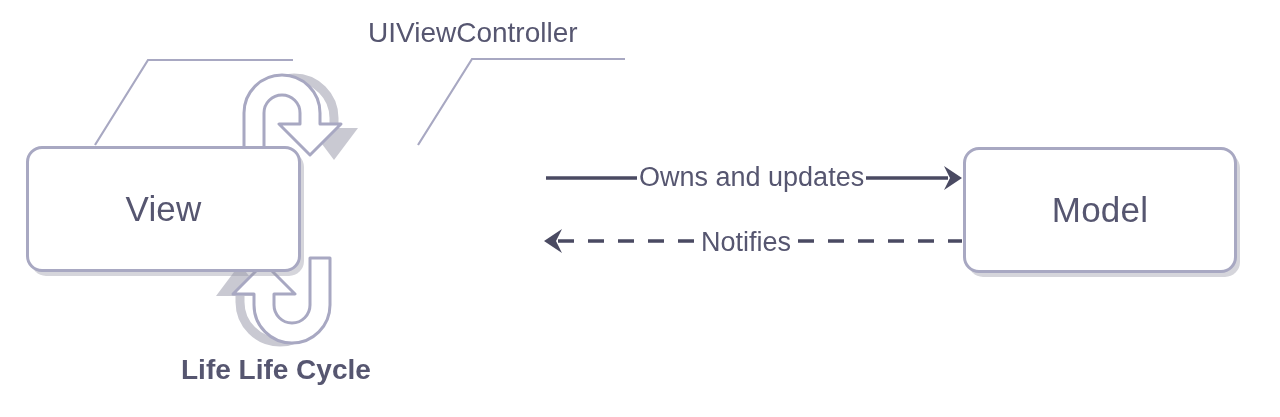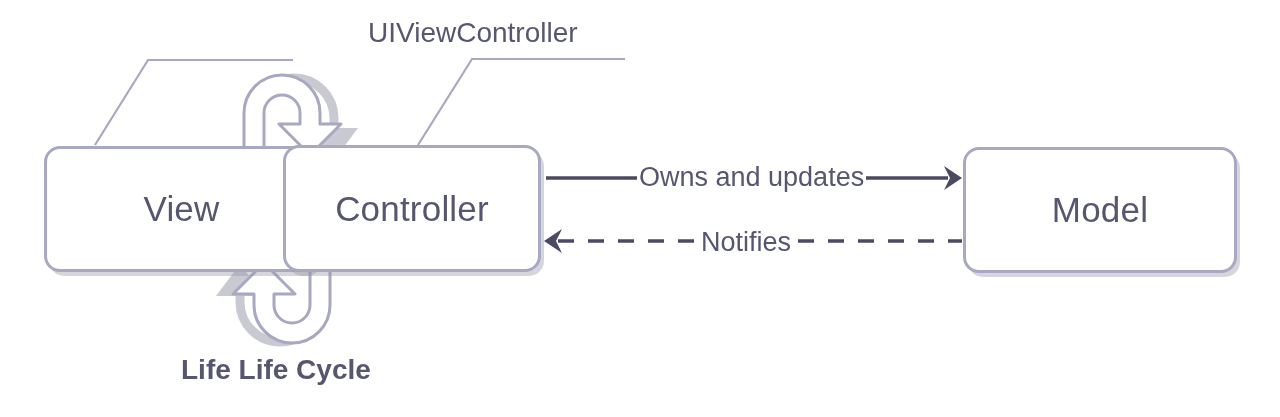--- a/index.html
+++ b/index.html
@@ -35,21 +35,21 @@
     align-items: center;
     justify-content: center;
   }
   .node-label {
     font-family: "Liberation Sans", sans-serif;
     font-size: 35px;
     color: #565670;
     letter-spacing: 0.2px;
     white-space: nowrap;
   }
-  #box-view   { left: 26px;  top: 146px; width: 275px; height: 126px; z-index: 3; margin-left: 18px; }
+  #box-view   { left: 26px;  top: 146px; width: 275px; height: 126px; z-index: 3; }
   #box-controller { left: 283px; top: 145px; width: 258px; height: 127px; z-index: 4; }
   #box-model  { left: 963px; top: 147px; width: 274px; height: 126px; z-index: 3; }
 
   .callout-text {
     position: absolute;
     font-family: "Liberation Sans", sans-serif;
     font-size: 28px;
     color: #565670;
     white-space: nowrap;
     z-index: 6;
@@ -144,23 +144,20 @@
     <g>
       <line x1="558" y1="241" x2="962" y2="241" stroke="#4a4a62" stroke-width="3.6" stroke-dasharray="16 14"></line>
       <path d="M 562 229 L 544 241 L 562 253 L 556 241 Z" fill="#4a4a62"></path>
     </g>
   </svg>
 
   <div class="node-box" id="box-view">
     <span class="node-label">View</span>
   </div>
 
-  <div class="node-box" id="box-controller">
-    <span class="node-label">Controller</span>
-  </div>
 
   <div class="node-box" id="box-model">
     <span class="node-label">Model</span>
   </div>
 
 
   <div class="callout-text" id="label-uiviewcontroller">UIViewController</div>
 
   <div class="edge-text" id="label-owns">Owns and updates</div>
 

